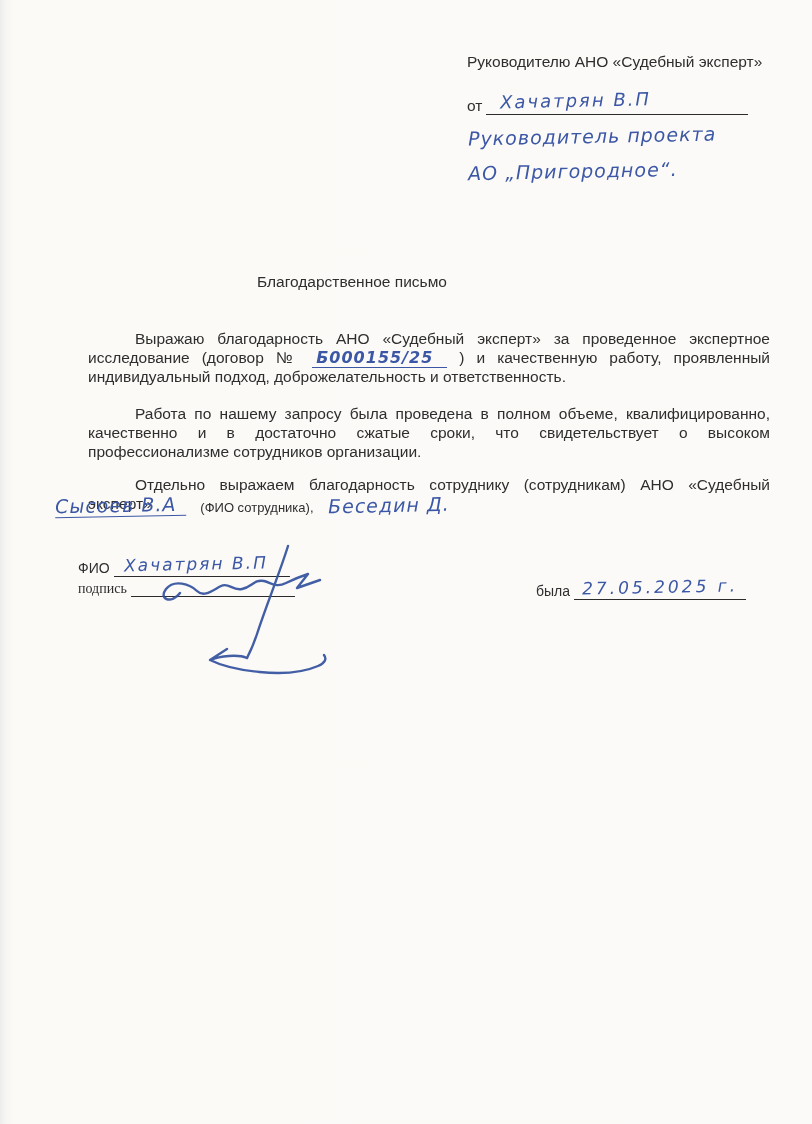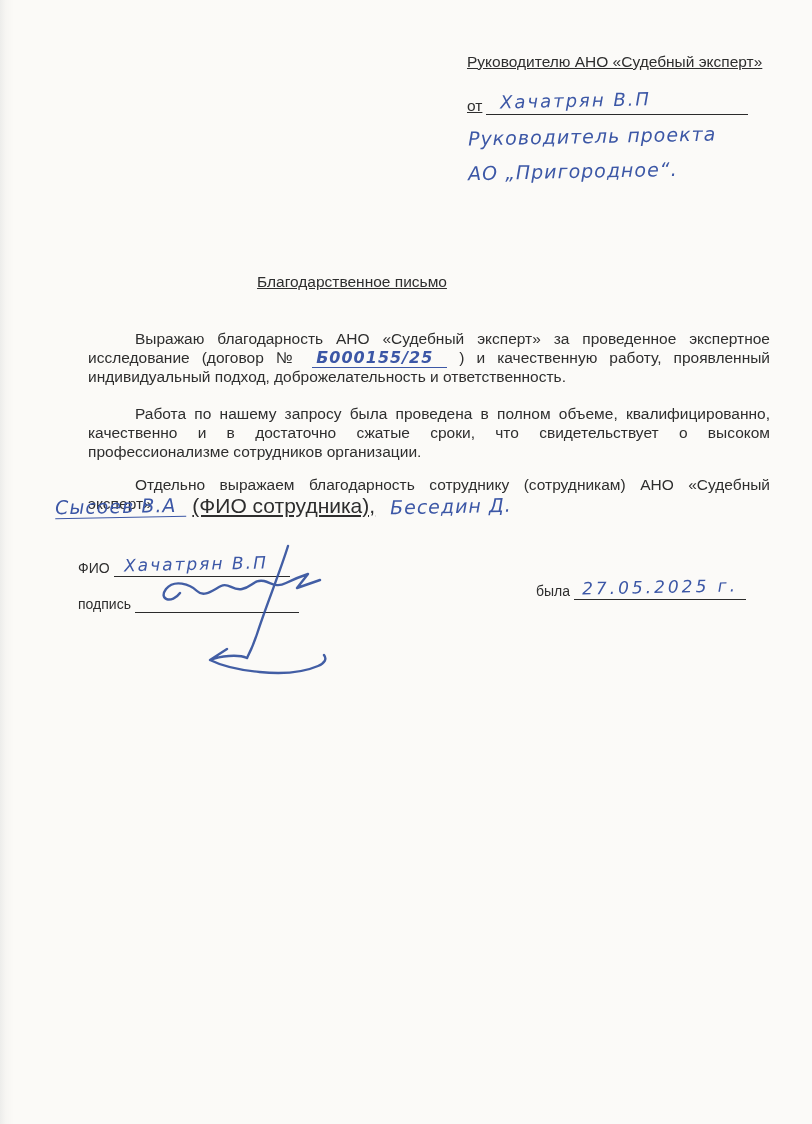--- a/index.html
+++ b/index.html
@@ -6,21 +6,21 @@
   .page{
     position:relative;
     width:812px;height:1124px;
     margin:0 auto;
     background:linear-gradient(90deg,#ededeb 0px,#f7f6f3 6px,#fbfaf7 14px,#fbfaf8 100%);
     overflow:hidden;
     font-family:"Liberation Sans",sans-serif;
     color:#2e2e2e;
   }
   .abs{position:absolute;}
-  .typed{font-size:15.5px;color:#2e2e2e;text-decoration:underline;}
+  .typed{font-size:15.5px;color:#2e2e2e;}
   .hw{
     font-family:"DejaVu Sans",sans-serif;
     font-style:italic;
     color:#3c57a6;
   }
   .tilt{display:inline-block;transform:rotate(-1.2deg);}
   .recipient{left:467px;top:53px;white-space:nowrap;font-size:15.5px;}
   .from-row{left:467px;top:90px;white-space:nowrap;}
   .from-line{
     display:inline-block;width:262px;
@@ -43,24 +43,24 @@
     font-size:16px;letter-spacing:1px;font-weight:bold;
     border-bottom:1.8px solid #3c57a6;
     padding:0 14px 0 4px;
   }
   .employees{left:55px;top:494px;white-space:nowrap;}
   .emp-name1{
     font-size:19px;letter-spacing:1px;
     border-bottom:1.8px solid #3c57a6;
     padding-right:10px;
   }
-  .emp-caption{font-size:21px;margin-left:6px;}
+  .emp-caption{font-size:13px;margin-left:14px;}
   .emp-name2{font-size:19px;letter-spacing:1px;margin-left:10px;}
   .fio-row{left:78px;top:554px;white-space:nowrap;}
-  .sign-row{left:78px;top:592px;white-space:nowrap;}
+  .sign-row{left:78px;top:576px;white-space:nowrap;font-family:Liberation Serif, serif;}
   .label{font-size:14px;}
   .fio-line{
     display:inline-block;width:176px;height:22px;
     border-bottom:1.6px solid #2b2b2b;
     vertical-align:bottom;margin-left:4px;
   }
   .fio-value{font-size:17px;letter-spacing:2px;padding-left:10px;}
   .sign-line{
     display:inline-block;width:164px;height:20px;
     border-bottom:1.6px solid #2b2b2b;

